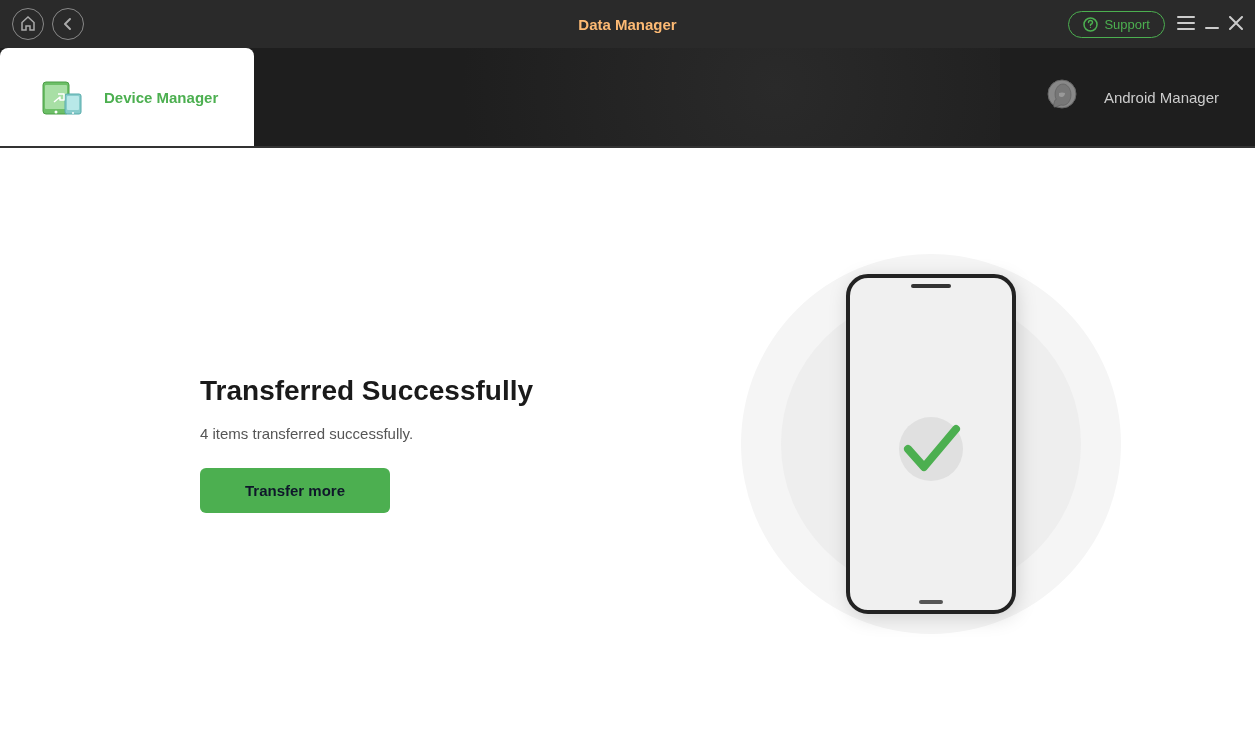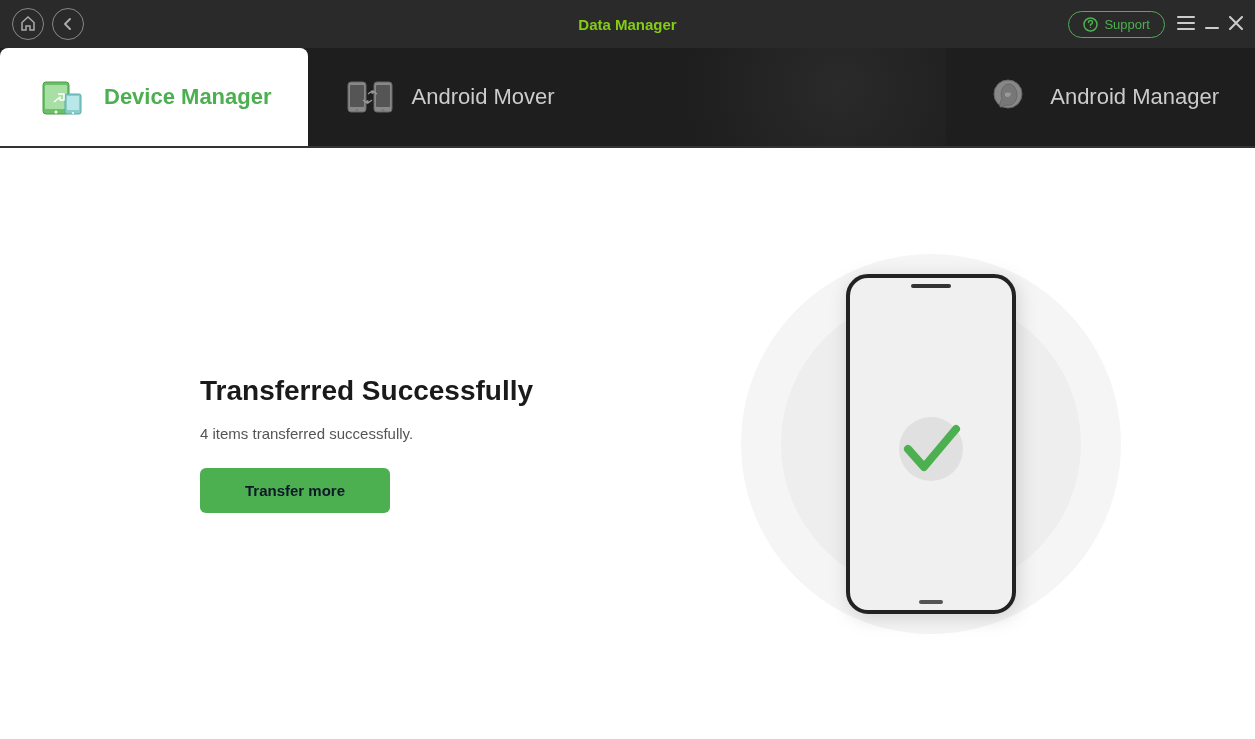--- a/index.html
+++ b/index.html
@@ -36,21 +36,21 @@
       font-size: 14px;
       cursor: pointer;
       display: flex;
       align-items: center;
       justify-content: center;
     }
     .titlebar-title {
       position: absolute;
       left: 50%;
       transform: translateX(-50%);
-      color: #84cc16;
+      color: #fdba74;
       font-size: 15px;
       font-weight: 600;
     }
     .titlebar-right {
       display: flex;
       align-items: center;
       gap: 12px;
     }
     .support-btn {
       border: 1.5px solid #4caf50;
@@ -100,21 +100,21 @@
       border-radius: 8px 8px 0 0;
     }
     .nav-tab.active .nav-label {
       color: #4caf50;
       font-weight: 600;
     }
     .nav-tab:not(.active) .nav-label {
       color: #ccc;
     }
     .nav-label {
-      font-size: 22px;
+      font-size: 15px;
     }
     .nav-icon-wrap {
       width: 52px;
       height: 52px;
       display: flex;
       align-items: center;
       justify-content: center;
     }
 
     
@@ -280,37 +280,20 @@
         <rect x="28" y="22" width="16" height="20" rx="2" fill="#8cc" stroke="#5aa" stroke-width="1"></rect>
         <rect x="30" y="24" width="12" height="14" rx="1" fill="#b8e8e8"></rect>
         <circle cx="36" cy="41" r="1" fill="#fff"></circle>
 
         <path d="M17 30 L23 25 L23 28 L27 28 L27 22 L21 22" stroke="#fff" stroke-width="1.5" fill="none" stroke-linejoin="round"></path>
       </svg>
     </div>
     <span class="nav-label">Device Manager</span>
   </div>
 
-  <div class="nav-tab">
-    <div class="nav-icon-wrap">
-
-      <svg width="50" height="50" viewBox="0 0 50 50" fill="none">
-        <rect x="3" y="10" width="18" height="30" rx="3" fill="#888" stroke="#666" stroke-width="1"></rect>
-        <rect x="5" y="13" width="14" height="22" rx="1" fill="#555"></rect>
-        <circle cx="12" cy="38.5" r="1.5" fill="#777"></circle>
-        <rect x="29" y="10" width="18" height="30" rx="3" fill="#888" stroke="#666" stroke-width="1"></rect>
-        <rect x="31" y="13" width="14" height="22" rx="1" fill="#555"></rect>
-        <circle cx="38" cy="38.5" r="1.5" fill="#777"></circle>
-
-        <path d="M23 22 L27 19 L27 21 L28 21 L28 19 L32 22" stroke="#999" stroke-width="1.3" fill="none" stroke-linejoin="round"></path>
-        <path d="M27 28 L23 31 L23 29 L22 29 L22 31 L18 28" stroke="#999" stroke-width="1.3" fill="none" stroke-linejoin="round"></path>
-      </svg>
-    </div>
-    <span class="nav-label">Android Mover</span>
-  </div>
 
   <div class="nav-area-bg">
   </div>
 
   <div class="nav-tab" style="margin-left: auto; min-width: 220px;">
     <div class="nav-icon-wrap">
 
       <svg width="50" height="50" viewBox="0 0 50 50" fill="none">
         <circle cx="25" cy="22" r="14" fill="#888" stroke="#666" stroke-width="1"></circle>
         <path d="M18 28 C17 31 16 34 17 35 C18 36 21 34 24 33 C24.6 33.2 25.3 33.3 26 33.3 C30.4 33.3 34 28.6 34 22.8 C34 17 30.4 12 26 12 C21.6 12 18 16.7 18 22.5 C18 24.3 18.4 26 19.2 27.4 L18 28Z" fill="#777" stroke="#555" stroke-width="0.5"></path>

